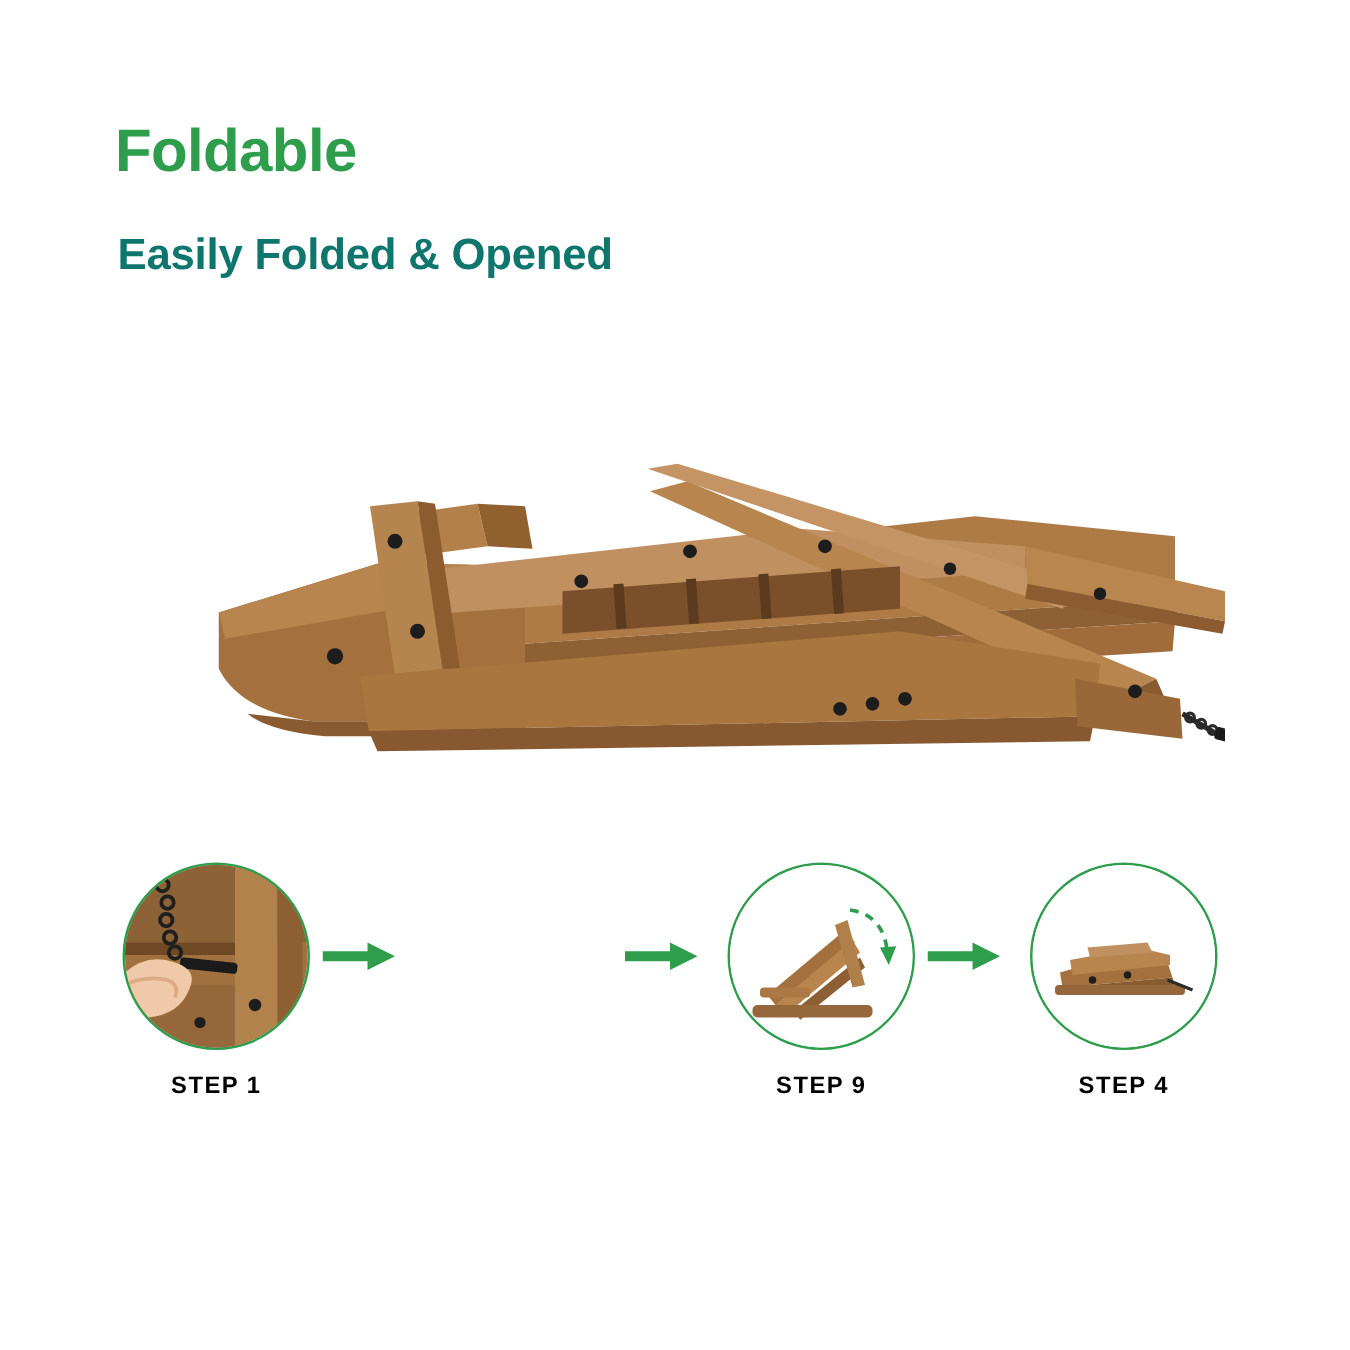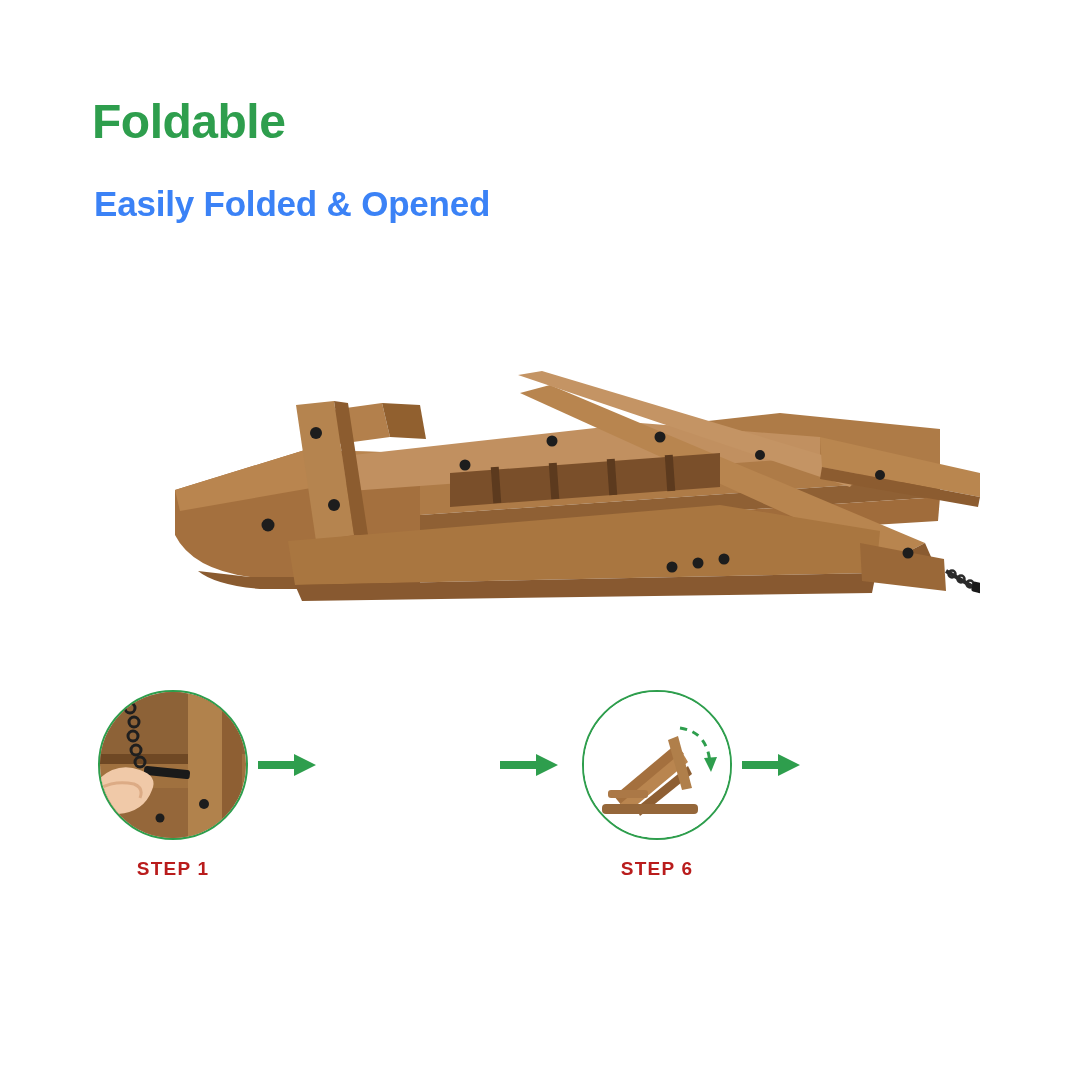--- a/index.html
+++ b/index.html
@@ -26,21 +26,21 @@
     color: #2e9e4d;
     letter-spacing: -0.5px;
     line-height: 1;
   }
   .subhead {
     position: absolute;
     left: 94px;
     top: 186px;
     font-size: 35px;
     font-weight: bold;
-    color: #3b82f6;
+    color: #0f766e;
     letter-spacing: -0.2px;
     line-height: 1;
   }
 
   
   .hero {
     position: absolute;
     left: 120px;
     top: 345px;
     width: 860px;
@@ -74,21 +74,21 @@
   .step-circle svg {
     position: absolute;
     left: 0; top: 0;
     width: 150px; height: 150px;
     display: block;
   }
   .step-label {
     margin-top: 18px;
     font-size: 19px;
     font-weight: bold;
-    color: #b91c1c;
+    color: #000000;
     letter-spacing: 1.2px;
   }
   .arrow {
     position: absolute;
     top: 75px;
     width: 58px;
     height: 24px;
     transform: translateY(-50%);
   }
   .arrow svg { display: block; width: 58px; height: 24px; }
@@ -242,23 +242,39 @@
         <path d="M36 112 L98 60 L104 70 L42 122 Z" fill="#b9854f"></path>
         <path d="M52 116 L104 74 L108 82 L56 124 Z" fill="#8e5f33"></path>
         <path d="M84 48 L94 44 L108 96 L98 98 Z" fill="#b07f4a"></path>
         <rect x="18" y="112" width="96" height="10" rx="4" fill="#95673a"></rect>
         <rect x="24" y="98" width="40" height="8" rx="3" fill="#ab7846"></rect>
 
         <path d="M96 36 Q124 40 126 72" fill="none" stroke="#2e9e4d" stroke-width="3" stroke-dasharray="7 6"></path>
         <path d="M120 66 L127 80 L133 65 Z" fill="#2e9e4d"></path>
       </svg>
     </div>
-    <div class="step-label">STEP 6</div>
+    <div class="step-label">STEP 9</div>
   </div>
 
   <div class="arrow a3">
     <svg viewBox="0 0 58 24" xmlns="http://www.w3.org/2000/svg">
       <path d="M0 8 L36 8 L36 1 L58 12 L36 23 L36 16 L0 16 Z" fill="#2e9e4d"></path>
     </svg>
   </div>
 
+  <div class="step s4">
+    <div class="step-circle">
+      <svg viewBox="0 0 150 150" xmlns="http://www.w3.org/2000/svg">
+        <rect x="0" y="0" width="150" height="150" fill="#ffffff"></rect>
+        <path d="M22 86 L70 72 L108 78 L112 90 L24 98 Z" fill="#a4703e"></path>
+        <path d="M30 76 L84 66 L110 72 L110 80 L32 88 Z" fill="#b9854f"></path>
+        <path d="M44 66 L92 62 L96 70 L46 74 Z" fill="#c19060"></path>
+        <path d="M24 98 L112 90 L114 98 L26 104 Z" fill="#8a5b30"></path>
+        <rect x="18" y="96" width="104" height="8" rx="3" fill="#95673a"></rect>
+        <path d="M108 92 L128 100" stroke="#2a2a2a" stroke-width="2.5" fill="none"></path>
+        <circle cx="76" cy="88" r="3" fill="#1d1d1d"></circle>
+        <circle cx="48" cy="92" r="3" fill="#1d1d1d"></circle>
+      </svg>
+    </div>
+    <div class="step-label">STEP 4</div>
+  </div>
 
 </div>
 
 </body></html>

